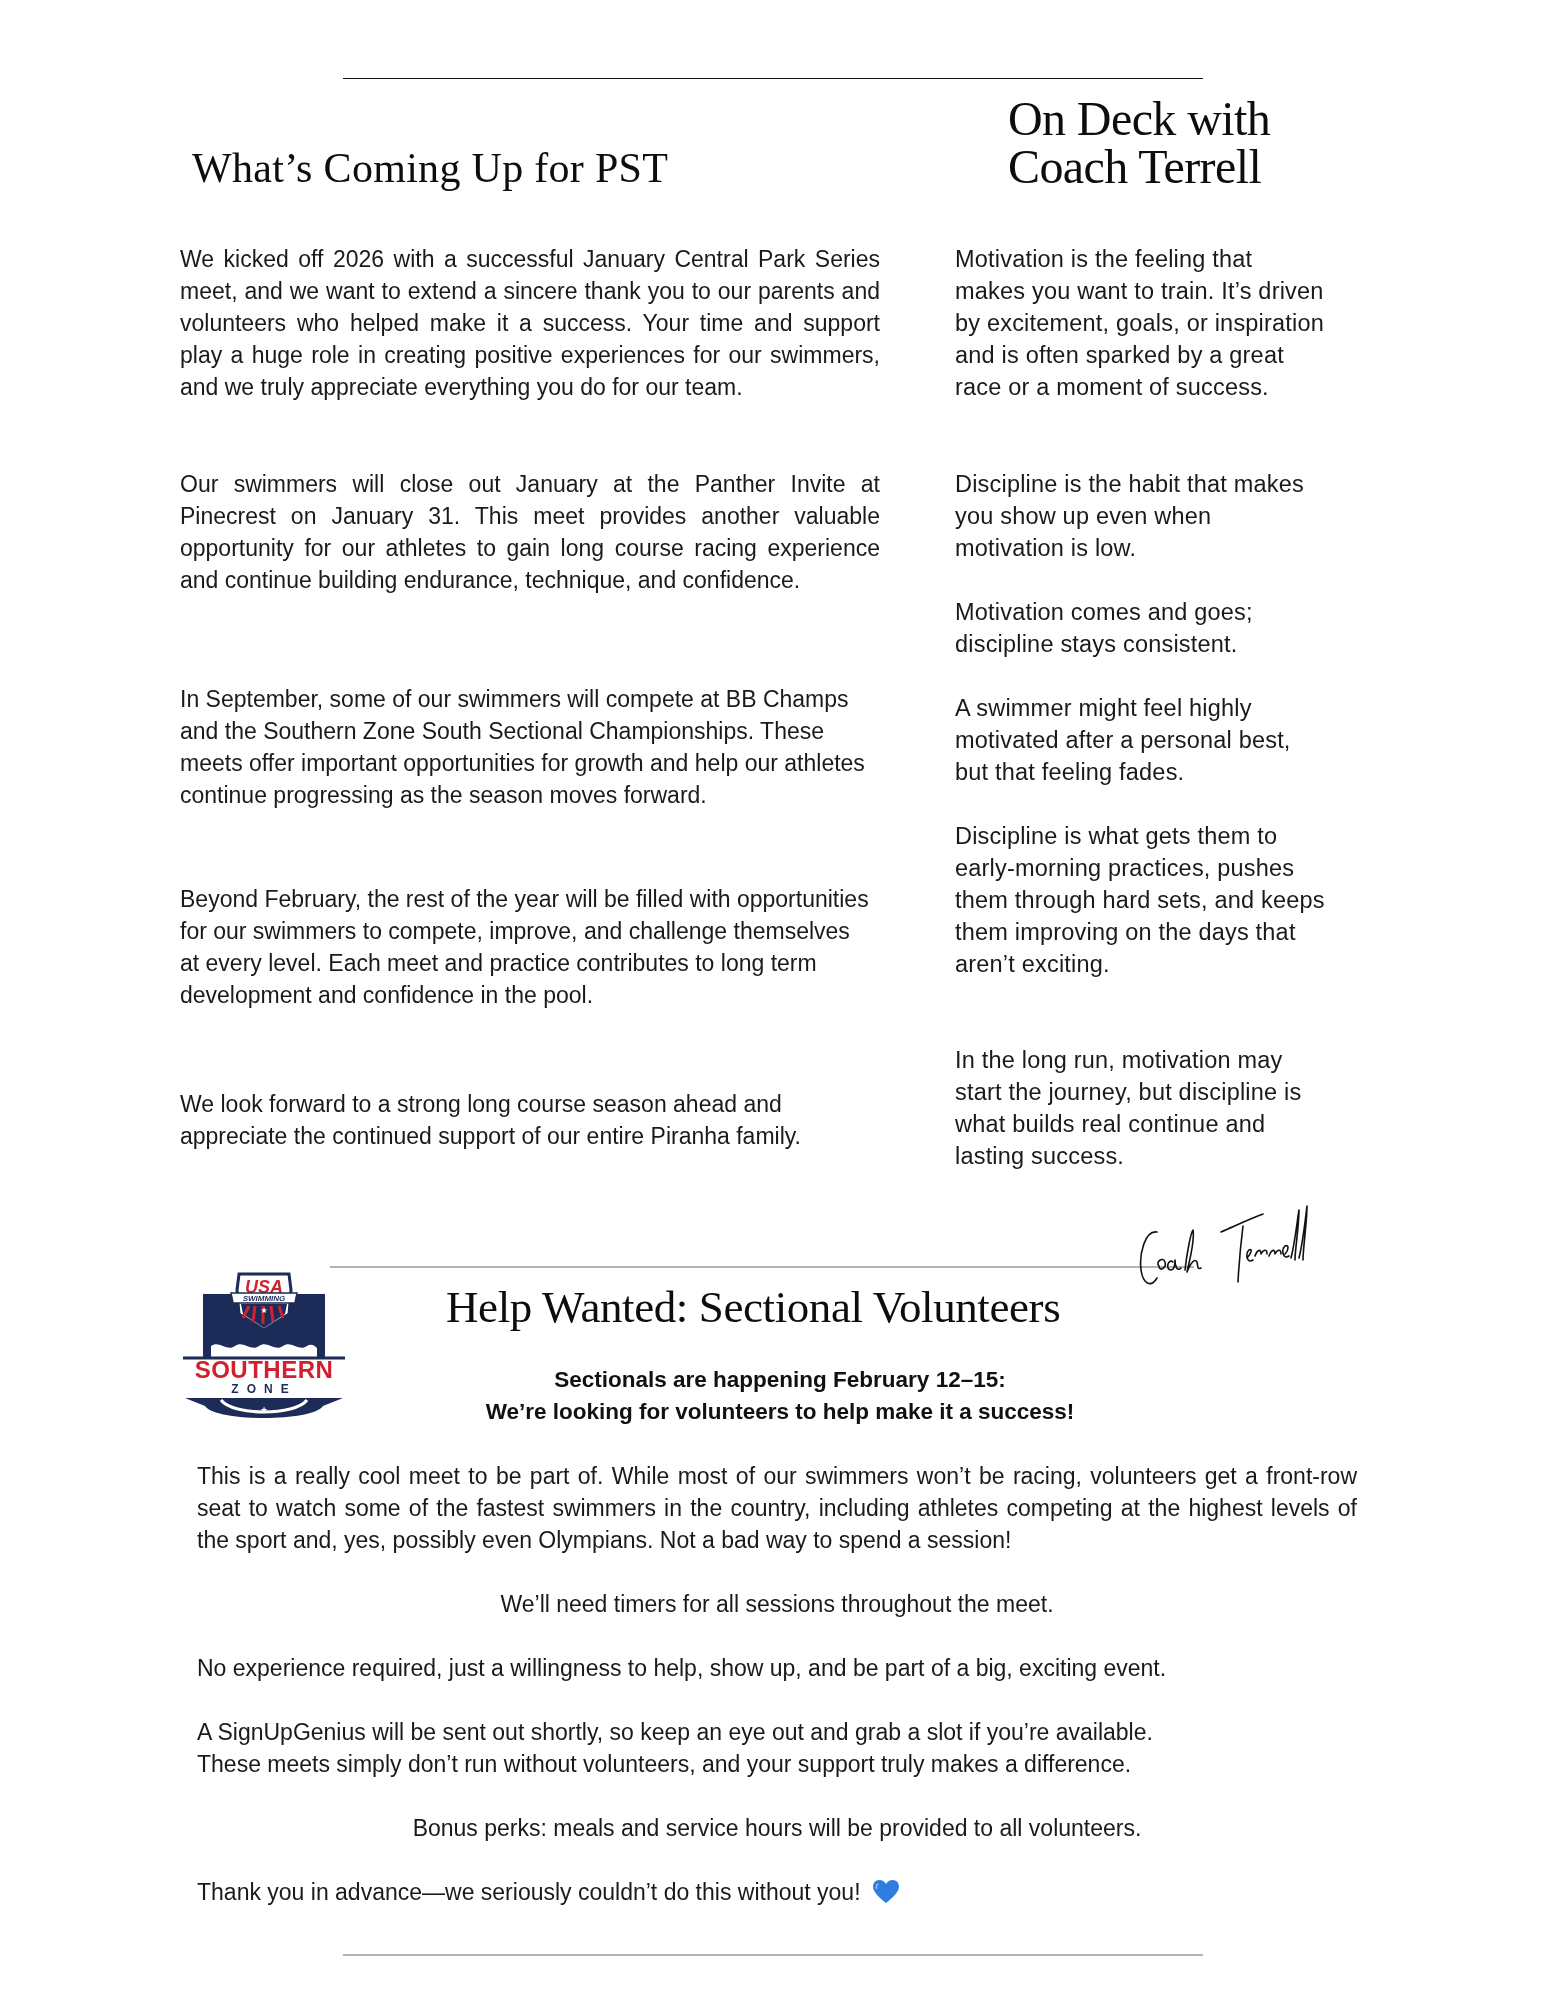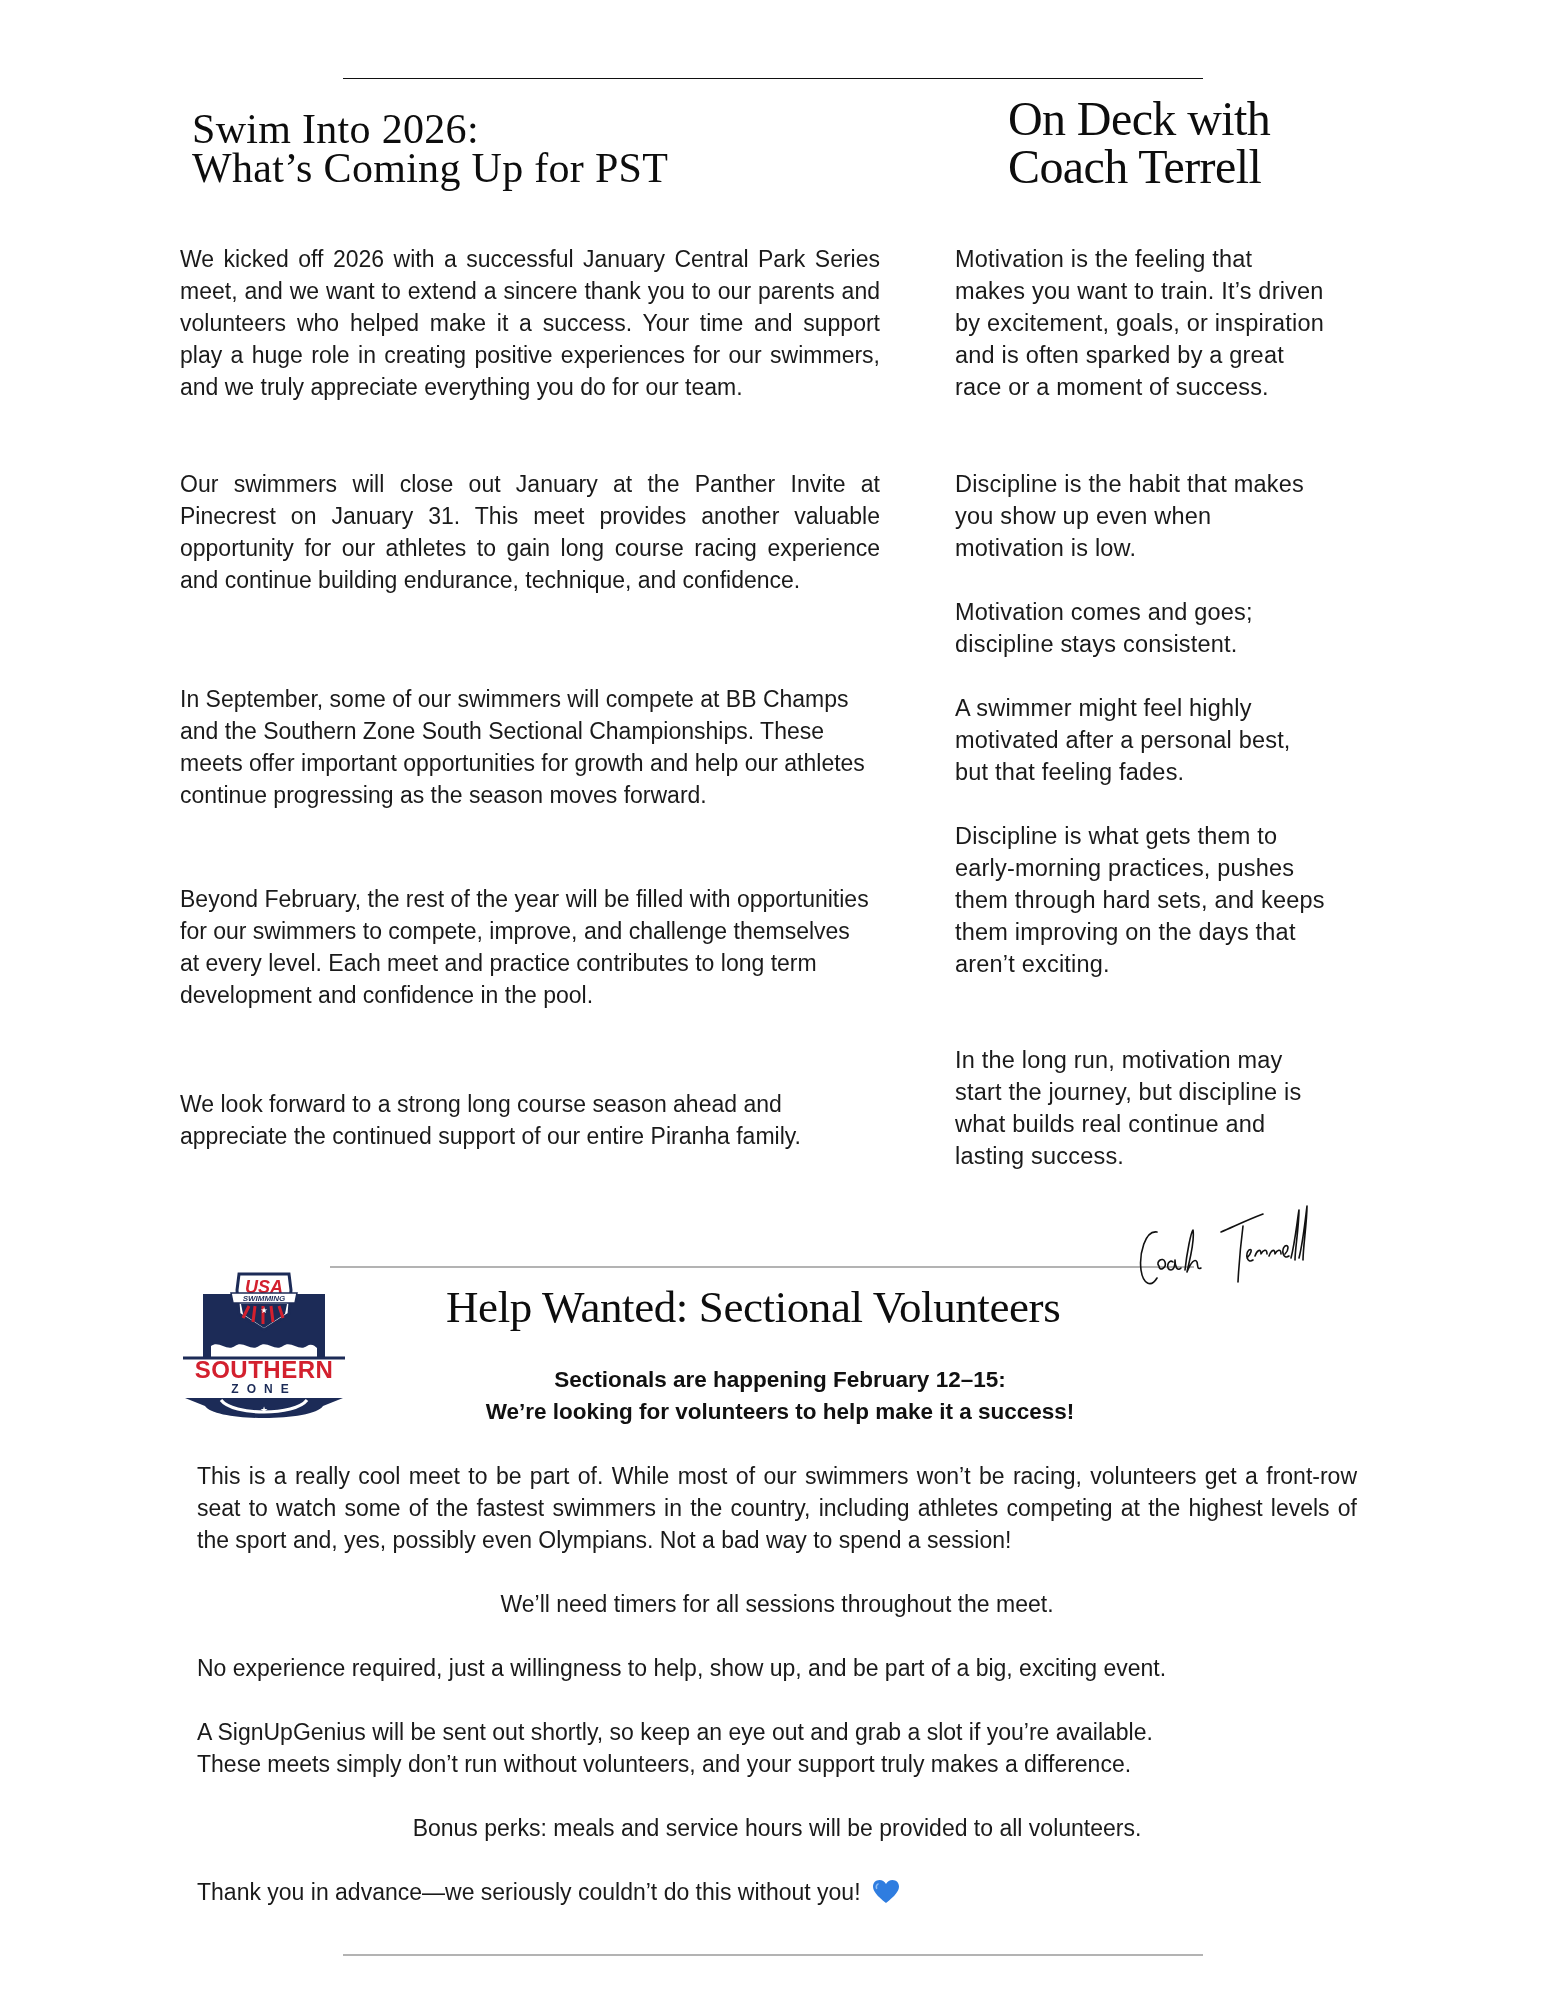--- a/index.html
+++ b/index.html
@@ -22,21 +22,21 @@
   .signature { left: 1135px; top: 1192px; width: 200px; height: 100px; }
   .logo { left: 183px; top: 1266px; width: 162px; height: 156px; }
   .heart { display: inline-block; width: 26px; height: 24px; vertical-align: -4px; margin-left: 6px; }
 </style>
 </head>
 <body>
 
 <div class="abs rule-top"></div>
 
 <h1 class="abs serif-head left-head">
-  <span>Swim Into 2026:</span><br>
+  <br>
   <span>What’s Coming Up for PST</span>
 </h1>
 
 <h2 class="abs serif-head right-head">
   <span>On Deck with</span><br>
   <span>Coach Terrell</span>
 </h2>
 
 <p class="abs body-text col-left justify" style="top:243px;">We kicked off 2026 with a successful January Central Park Series meet, and we want to extend a sincere thank you to our parents and volunteers who helped make it a success. Your time and support play a huge role in creating positive experiences for our swimmers, and we truly appreciate everything you do for our team.</p>
 <p class="abs body-text col-left justify" style="top:468px;">Our swimmers will close out January at the Panther Invite at Pinecrest on January 31. This meet provides another valuable opportunity for our athletes to gain long course racing experience and continue building endurance, technique, and confidence.</p>

